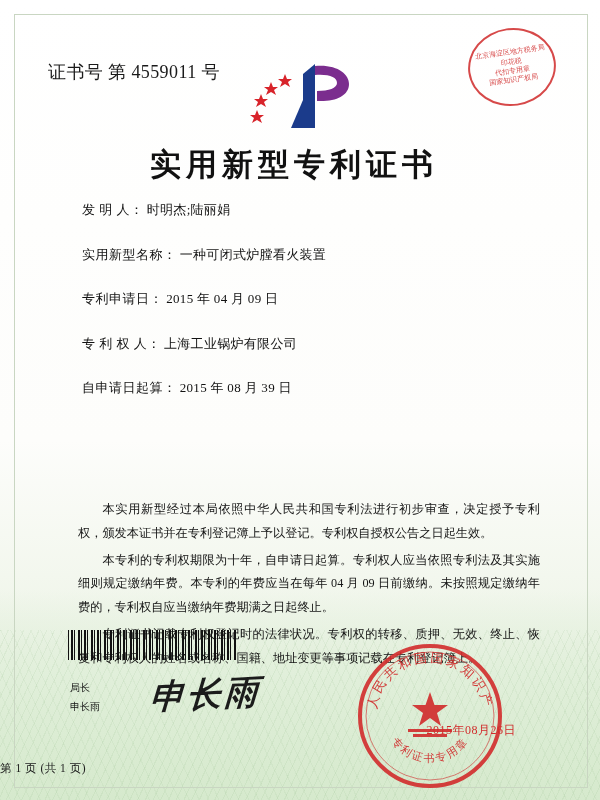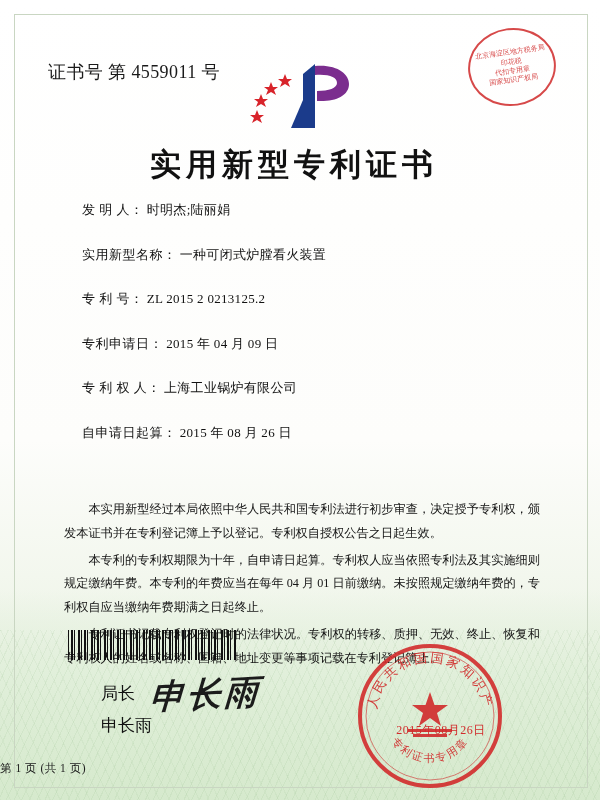--- a/index.html
+++ b/index.html
@@ -122,44 +122,43 @@
   .body-text {
     position: absolute;
     left: 62px; top: 498px;
     width: 478px;
     font-size: 12.2px;
     line-height: 1.95;
     color: #141414;
     text-align: justify;
   }
   .body-text p {
-    margin: 0 0 3px 2px;
+    margin: 0 0 3px 16px;
     text-indent: 2em;
   }
 
   
   .barcode {
     position: absolute;
     left: 68px; top: 630px;
     width: 168px; height: 30px;
     background-image: repeating-linear-gradient(to right,
       #111 0px, #111 1px, transparent 1px, transparent 3px,
       #111 3px, #111 5px, transparent 5px, transparent 6px,
       #111 6px, #111 7px, transparent 7px, transparent 10px,
       #111 10px, #111 12px, transparent 12px, transparent 13px);
   }
 
   
   .sig-block {
     position: absolute;
     left: 70px; top: 678px;
-    font-size: 17px;
+    font-size: 10px;
     color: #111;
     line-height: 1.9;
-    margin-left: 31px;
   }
   .sig-handwriting {
     position: absolute;
     left: 150px; top: 672px;
     font-family: "DejaVu Serif", serif;
     font-size: 34px;
     font-style: italic;
     font-weight: bold;
     color: #1b1b1b;
     letter-spacing: 3px;
@@ -169,23 +168,23 @@
   
   .main-seal {
     position: absolute;
     left: 352px; top: 638px;
     width: 156px; height: 156px;
   }
   .main-seal svg { display: block; }
 
   .seal-date {
     position: absolute;
-    left: 376px; top: 722px;
+    left: 386px; top: 722px;
     width: 130px;
-    text-align: center;
+    text-align: right;
     color: #d12b2b;
     font-size: 12px;
     letter-spacing: 0.5px;
   }
 
   
   .footer {
     position: absolute;
     left: 0; right: 0; bottom: 24px;
     text-align: left;
@@ -233,40 +232,36 @@
   <div class="fields">
     <div class="field">
       <span class="fl">发 明 人：</span>
       <span class="fv">时明杰;陆丽娟</span>
     </div>
     <div class="field">
       <span class="fl">实用新型名称：</span>
       <span class="fv">一种可闭式炉膛看火装置</span>
     </div>
     <div class="field">
-      <span class="fl">专 利 号：</span>
-      <span class="fv">ZL 2015 2 0213125.2</span>
-    </div>
-    <div class="field">
       <span class="fl">专利申请日：</span>
       <span class="fv">2015 年 04 月 09 日</span>
     </div>
     <div class="field">
       <span class="fl">专 利 权 人：</span>
       <span class="fv">上海工业锅炉有限公司</span>
     </div>
     <div class="field">
       <span class="fl">自申请日起算：</span>
-      <span class="fv">2015 年 08 月 26 日</span>
+      <span class="fv">2015 年 08 月 39 日</span>
     </div>
   </div>
 
   <div class="body-text">
     <p>本实用新型经过本局依照中华人民共和国专利法进行初步审查，决定授予专利权，颁发本证书并在专利登记簿上予以登记。专利权自授权公告之日起生效。</p>
-    <p>本专利的专利权期限为十年，自申请日起算。专利权人应当依照专利法及其实施细则规定缴纳年费。本专利的年费应当在每年 04 月 01 日前缴纳。未按照规定缴纳年费的，专利权自应当缴纳年费期满之日起终止。</p>
+    <p>本专利的专利权期限为十年，自申请日起算。专利权人应当依照专利法及其实施细则规定缴纳年费。本专利的年费应当在每年 04 月 09 日前缴纳。未按照规定缴纳年费的，专利权自应当缴纳年费期满之日起终止。</p>
     <p>专利证书记载专利权登记时的法律状况。专利权的转移、质押、无效、终止、恢复和专利权人的姓名或名称、国籍、地址变更等事项记载在专利登记簿上。</p>
   </div>
 
   <div class="barcode"></div>
 
   <div class="sig-block">
     <div>局长</div>
     <div>申长雨</div>
   </div>
   <div class="sig-handwriting">申长雨</div>

